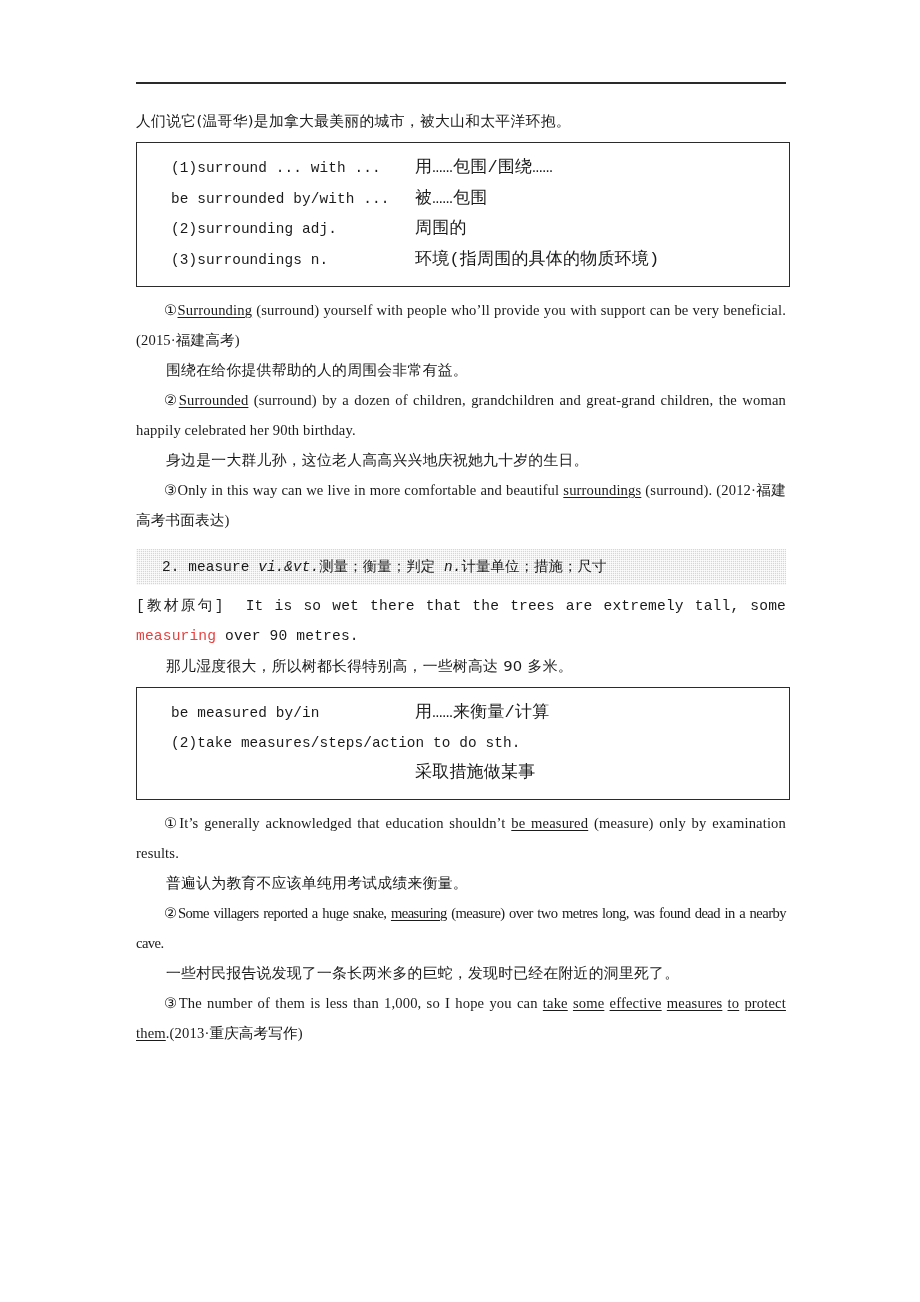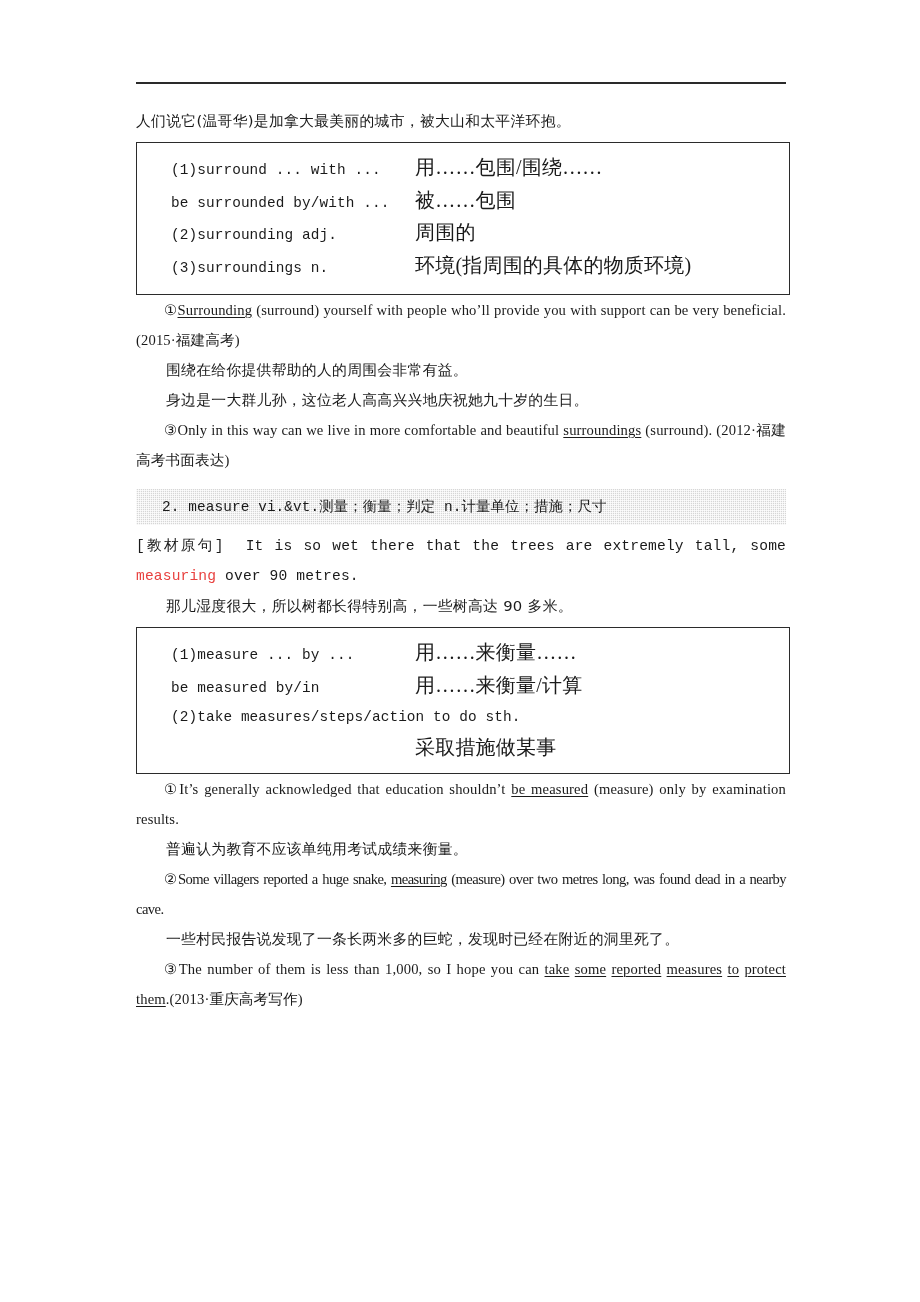--- a/index.html
+++ b/index.html
@@ -69,28 +69,29 @@
   .red {
     color: #e8413f;
   }
   
   .ul {
     text-decoration: underline;
     text-underline-offset: 2px;
     text-decoration-thickness: 1px;
   }
   .ital {
+    font-style: italic;
   }
 
   
   .box {
     border: 1.6px solid #2b2b2b;
     box-sizing: border-box;
     width: 654px;
-    margin: 6px 0 0 0;
+    margin: 6px 0 8px 0;
     padding: 10px 0 11px 0;
     background: #fff;
   }
   .box-row {
     display: flex;
     align-items: baseline;
     line-height: 29.5px;
     font-size: 14.4px;
   }
   .box-en {
@@ -99,22 +100,22 @@
     box-sizing: border-box;
     font-family: "Liberation Mono", "DejaVu Sans Mono", monospace;
     letter-spacing: 0.1px;
     white-space: nowrap;
   }
   .box-en.wide {
     flex: 0 0 380px;
   }
   .box-cn {
     flex: 1 1 auto;
-    font-family: Liberation Serif, serif;
-    font-size: 20px;
+    font-family: Liberation Mono, monospace;
+    font-size: 17px;
     letter-spacing: 0.2px;
     white-space: nowrap;
   }
 
   
   .gray-band {
     width: 650px;
     box-sizing: border-box;
     margin: 14px 0 6px 0;
     padding: 5px 0 6px 26px;
@@ -169,57 +170,54 @@
       </div>
       <div class="box-row">
         <span class="box-en"><span>(3)surroundings n.</span></span>
         <span class="box-cn">环境(指周围的具体的物质环境)</span>
       </div>
     </div>
 
     <p class="para indent"><span>①</span><span class="ul">Surrounding</span><span> (surround) yourself with people who’ll provide you with support can be very beneficial.(2015·福建高考)</span></p>
     <p class="para cn cn-indent">围绕在给你提供帮助的人的周围会非常有益。</p>
 
+    <p class="para indent"><span>②</span><span class="ul">Surrounded</span><span> (surround) by a dozen of children, grandchildren and great-grand children, the woman happily celebrated her 90th birthday.</span></p>
     <p class="para cn cn-indent">身边是一大群儿孙，这位老人高高兴兴地庆祝她九十岁的生日。</p>
 
     <p class="para indent"><span>③</span><span>Only in this way can we live in more comfortable and beautiful </span><span class="ul">surroundings</span><span> (surround). (2012·福建高考书面表达)</span></p>
 
     <div class="gray-band">
       <span>2.</span>&nbsp;<span>measure</span>&nbsp;<span class="ital">vi.&amp;vt.</span><span class="cn">测量；衡量；判定</span>&nbsp;<span class="ital">n.</span><span class="cn">计量单位；措施；尺寸</span>
     </div>
 
     <p class="para"><span class="cn">[教材原句]</span>&nbsp;&nbsp;<span>It is so wet there that the trees are extremely tall, some </span><span class="red">measuring</span><span> over 90 metres.</span></p>
     <p class="para cn cn-indent">那儿湿度很大，所以树都长得特别高，一些树高达 90 多米。</p>
 
     <div class="box">
       <div class="box-row">
-        <span class="box-en">(1)measure ... by ...</span>
-        <span class="box-cn">用……来衡量……</span>
-      </div>
-      <div class="box-row">
         <span class="box-en">be measured by/in</span>
         <span class="box-cn">用……来衡量/计算</span>
       </div>
       <div class="box-row">
         <span class="box-en wide">(2)take measures/steps/action to do sth.</span>
         <span class="box-cn"></span>
       </div>
       <div class="box-row">
         <span class="box-en"></span>
         <span class="box-cn">采取措施做某事</span>
       </div>
     </div>
 
     <p class="para indent"><span>①</span><span>It’s generally acknowledged that education shouldn’t </span><span class="ul">be measured</span><span> (measure) only by examination results.</span></p>
     <p class="para cn cn-indent">普遍认为教育不应该单纯用考试成绩来衡量。</p>
 
     <p class="para indent tight"><span>②</span><span>Some villagers reported a huge snake, </span><span class="ul">measuring</span><span> (measure) over two metres long, was found dead in a nearby cave.</span></p>
     <p class="para cn cn-indent">一些村民报告说发现了一条长两米多的巨蛇，发现时已经在附近的洞里死了。</p>
 
-    <p class="para indent"><span>③</span><span>The number of them is less than 1,000, so I hope you can </span><span class="ul">take</span> <span class="ul">some</span> <span class="ul">reported</span> <span class="ul">measures</span> <span class="ul">to</span> <span class="ul">protect</span> <span class="ul">them</span><span>.(2013·重庆高考写作)</span></p>
+    <p class="para indent"><span>③</span><span>The number of them is less than 1,000, so I hope you can </span><span class="ul">take</span> <span class="ul">some</span> <span class="ul">effective</span> <span class="ul">measures</span> <span class="ul">to</span> <span class="ul">protect</span> <span class="ul">them</span><span>.(2013·重庆高考写作)</span></p>
 
 
 
   </div>
 
   <div class="page-number">4</div>
 
 </div>
 
 </body></html>

